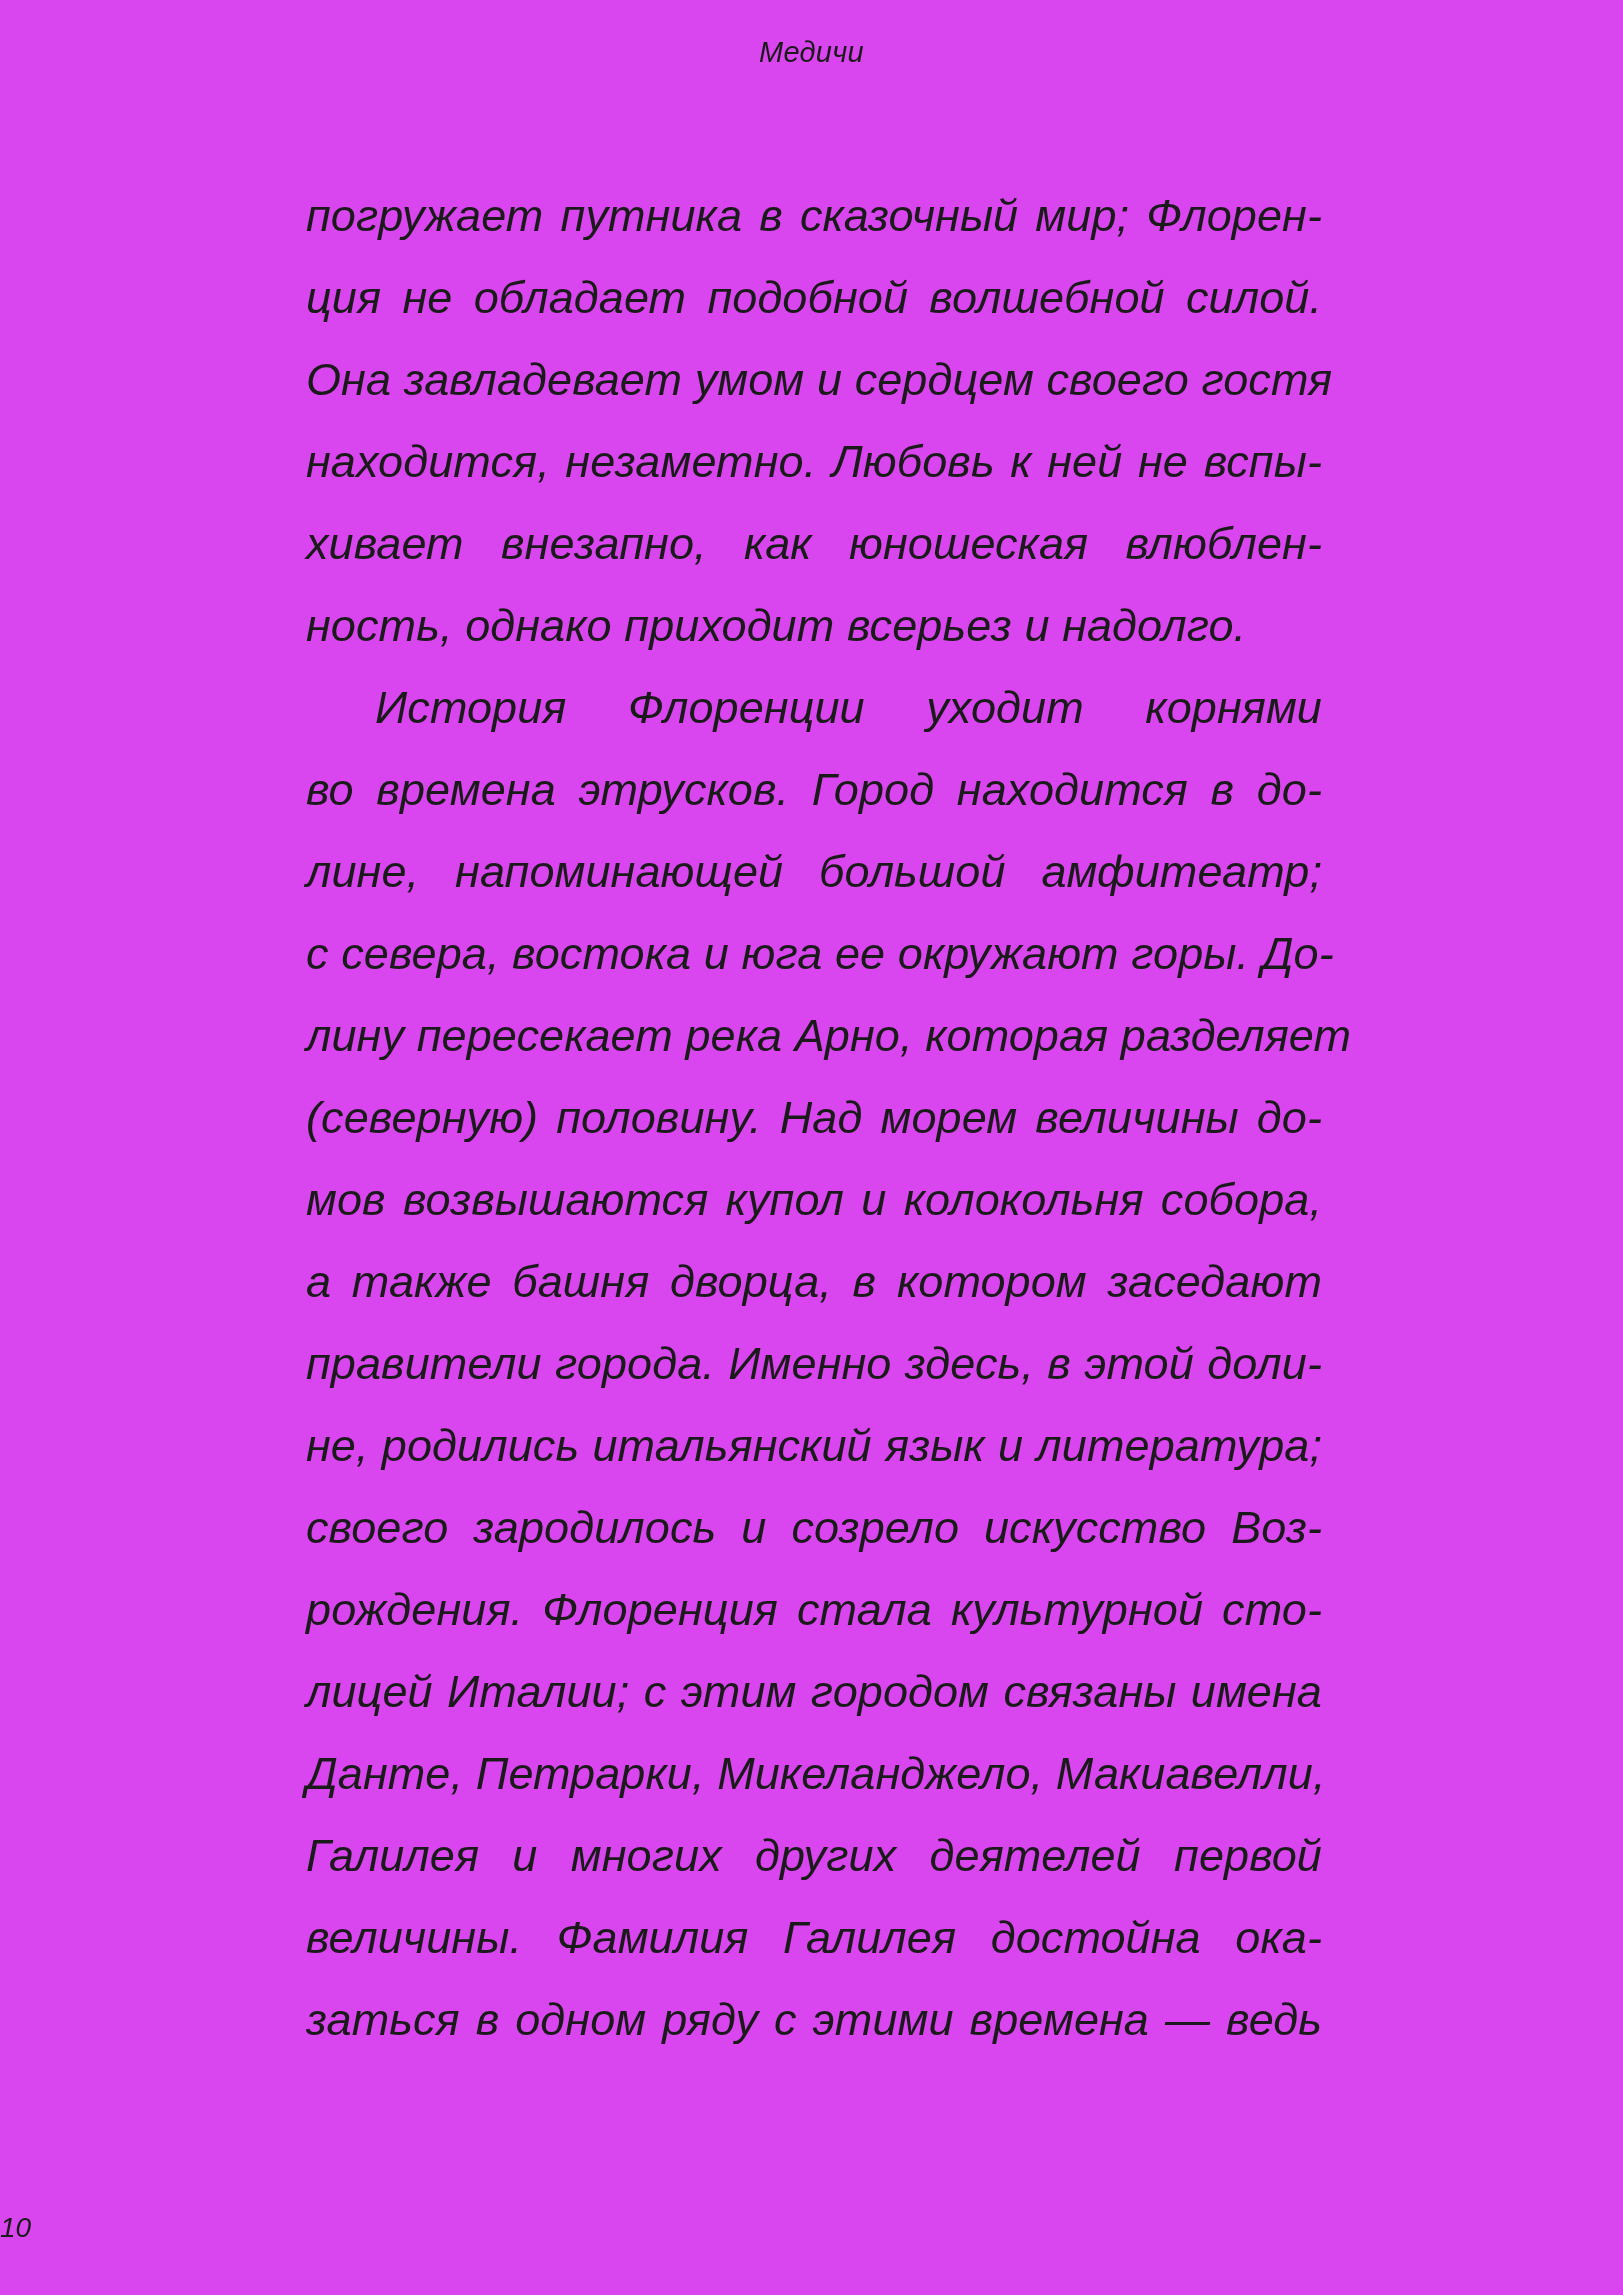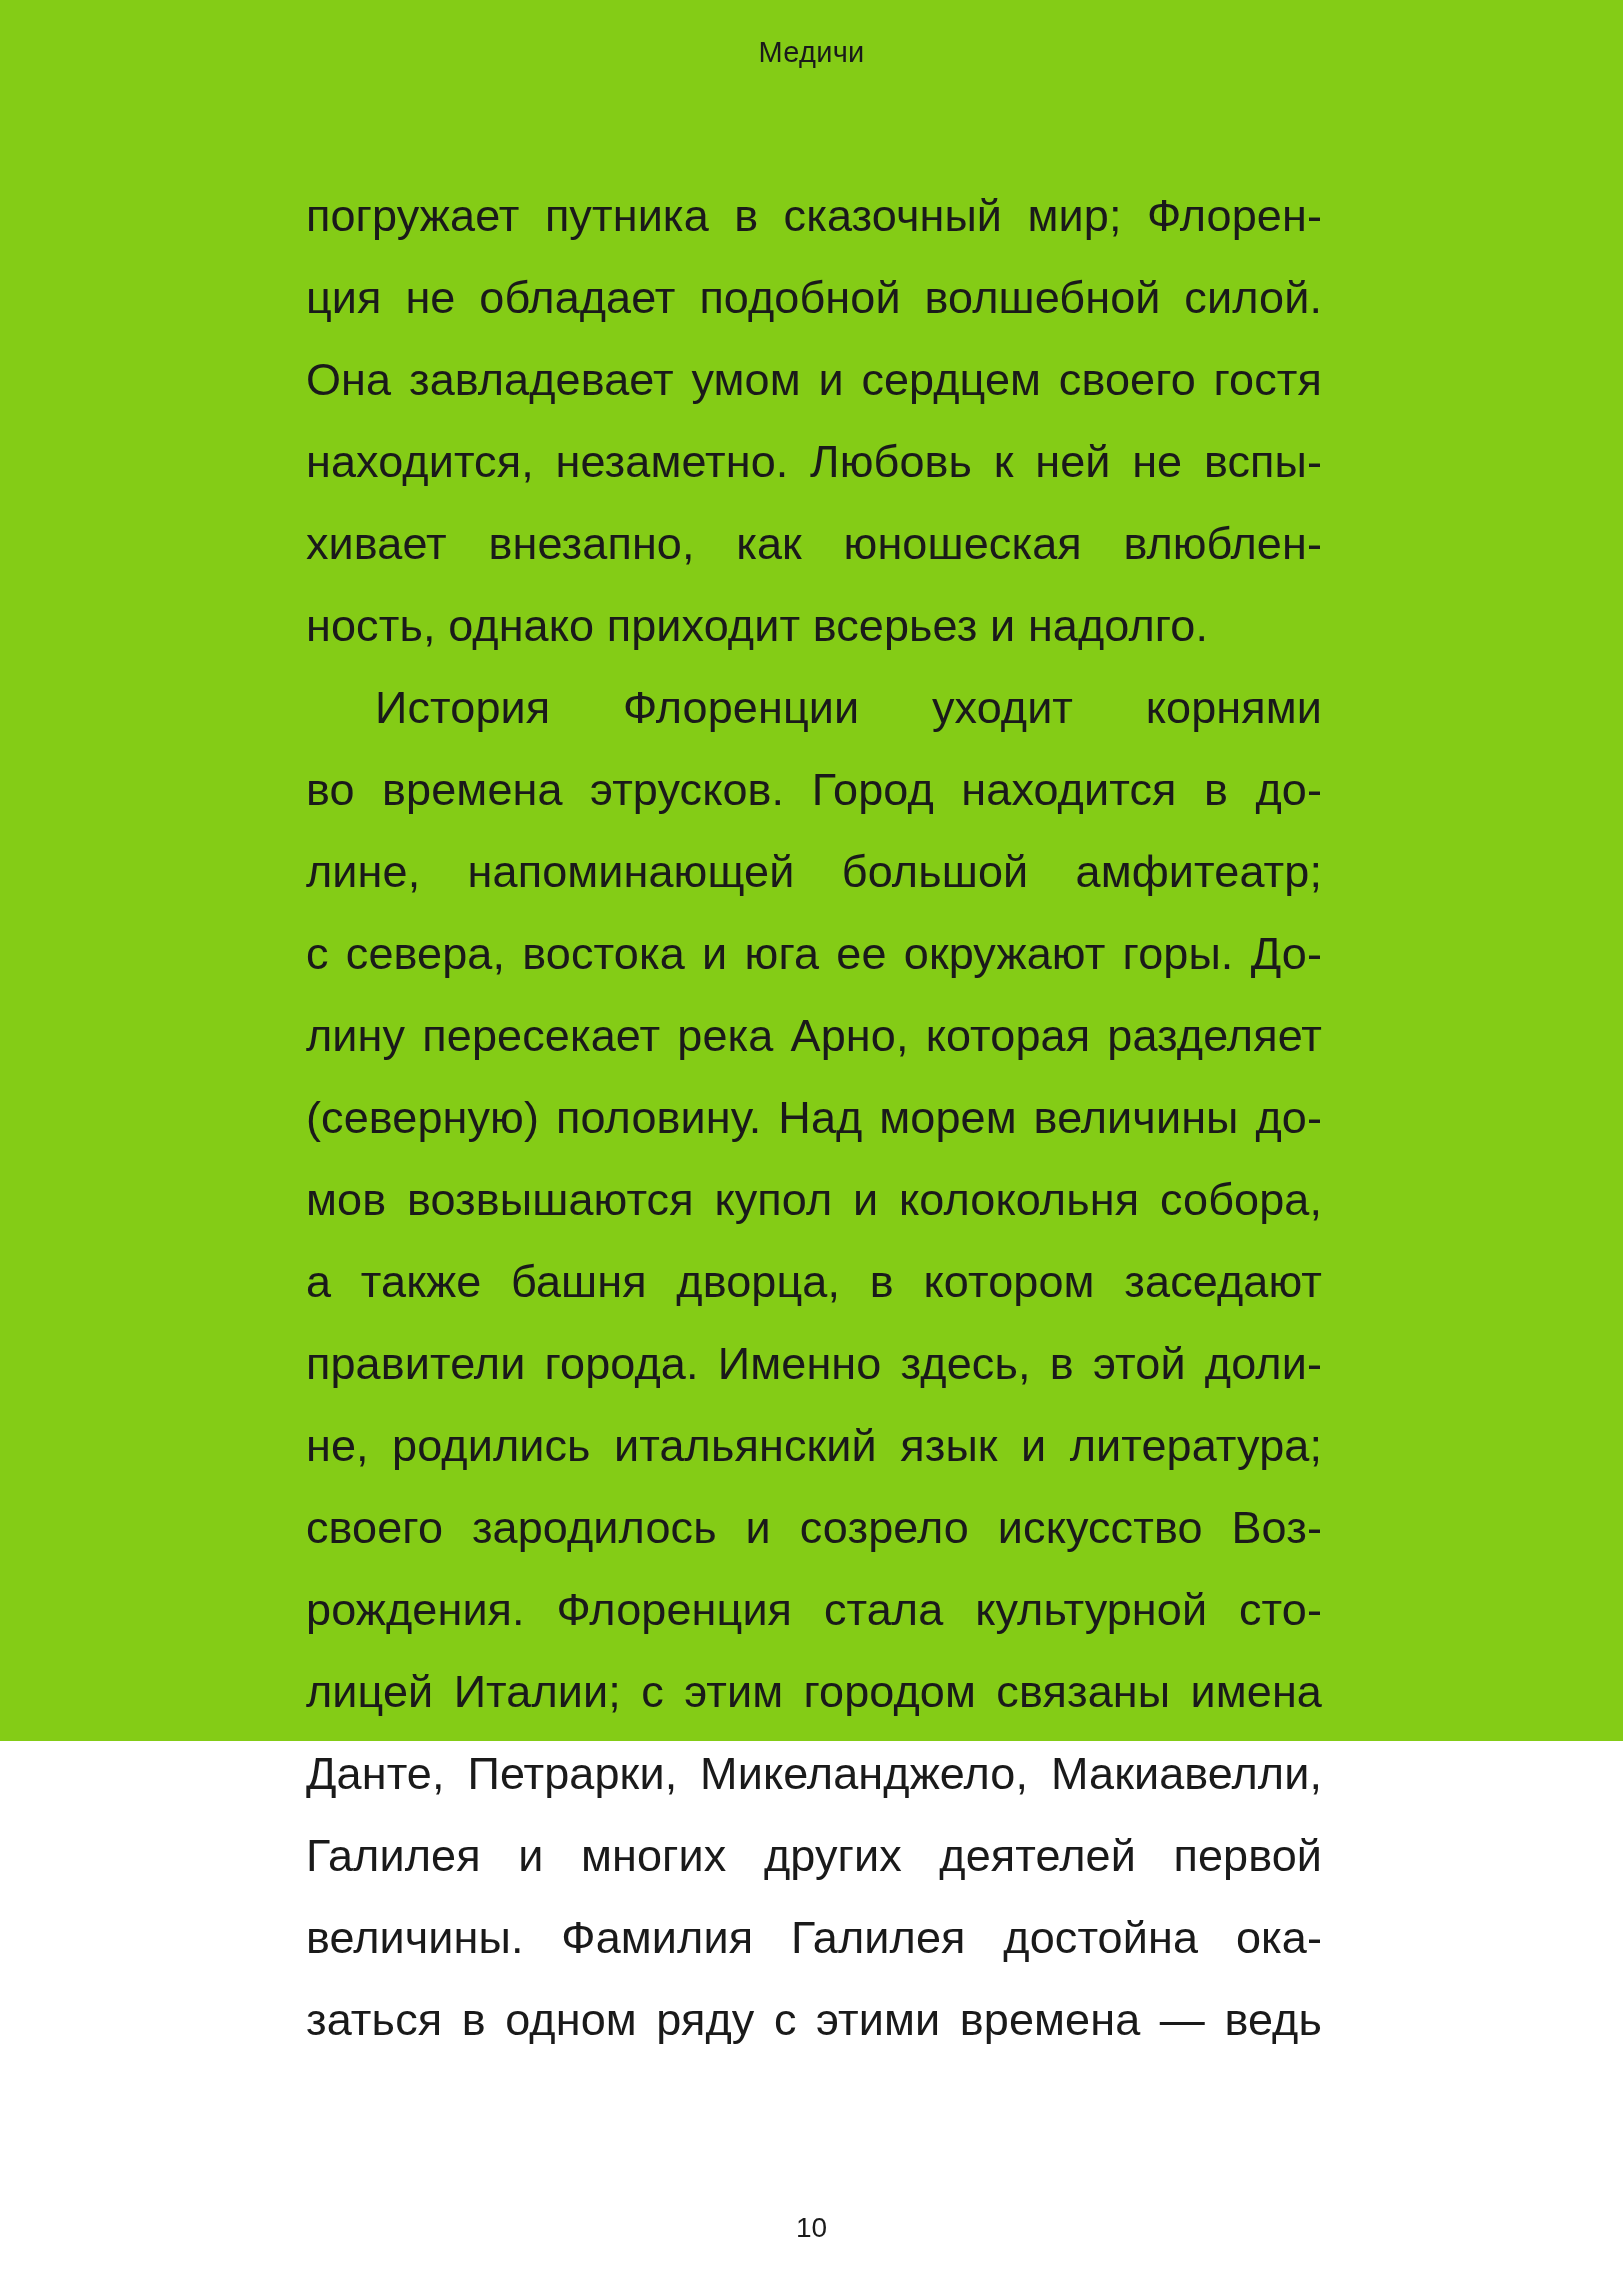--- a/index.html
+++ b/index.html
@@ -8,22 +8,23 @@
     width: 1623px;
     height: 2295px;
     background: #ffffff;
     font-family: "Liberation Sans", "DejaVu Sans", sans-serif;
     color: #1a1a1a;
     overflow: hidden;
   }
   .page {
     position: relative;
     width: 1623px;
-    height: 1741px;
-    background: #84cc16;
+    height: 2295px;
+    background: #d946ef;
+    font-style: italic;
   }
   .running-head {
     position: absolute;
     top: 33px;
     left: 0;
     width: 100%;
     text-align: center;
     font-size: 29px;
     line-height: 38px;
     letter-spacing: 0.3px;
@@ -47,21 +48,21 @@
     text-align-last: left;
   }
   .line.indent {
     text-indent: 69px;
   }
   .page-number {
     position: absolute;
     top: 2210px;
     left: 0;
     width: 100%;
-    text-align: center;
+    text-align: left;
     font-size: 28px;
     line-height: 36px;
   }
 </style>
 </head>
 <body style="background: rgb(255, 255, 255); color: rgb(26, 26, 26);">
 
 <div class="page">
 
   <div class="running-head">Медичи</div>

